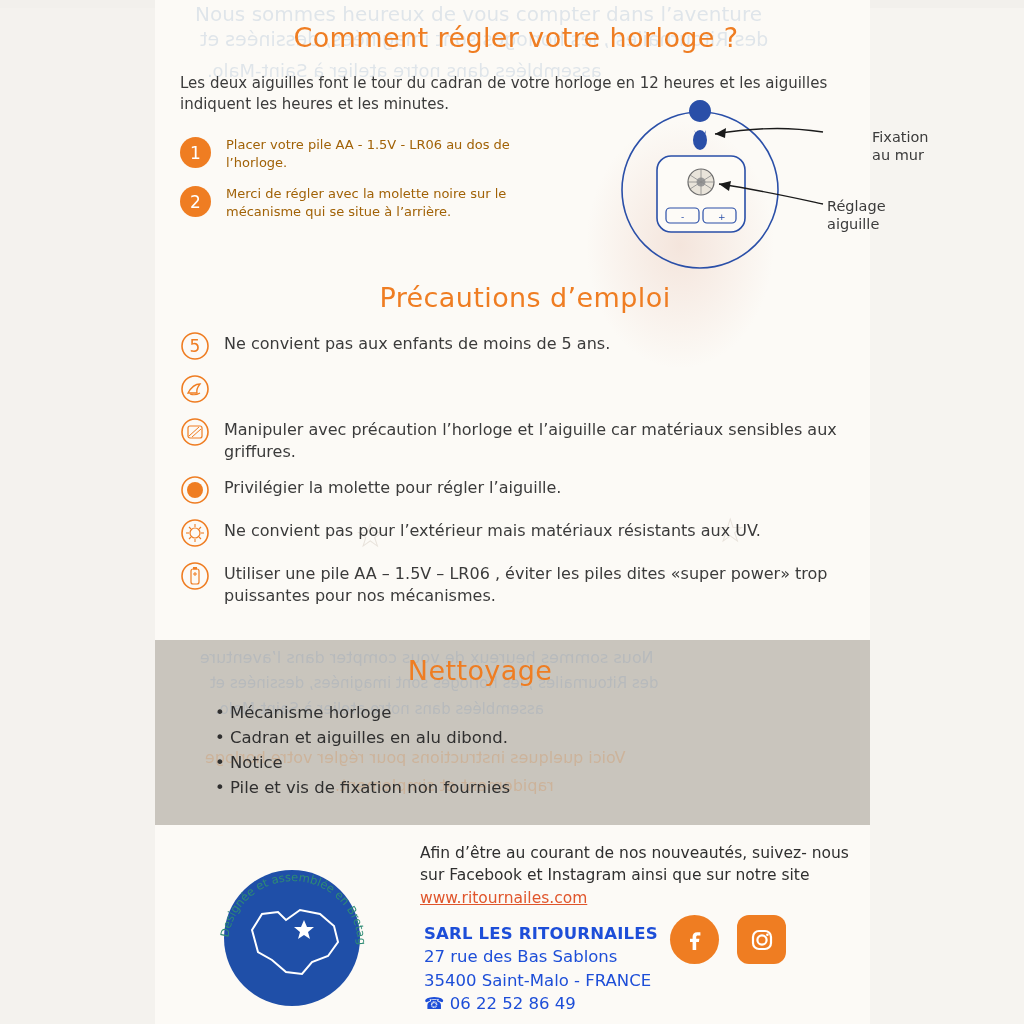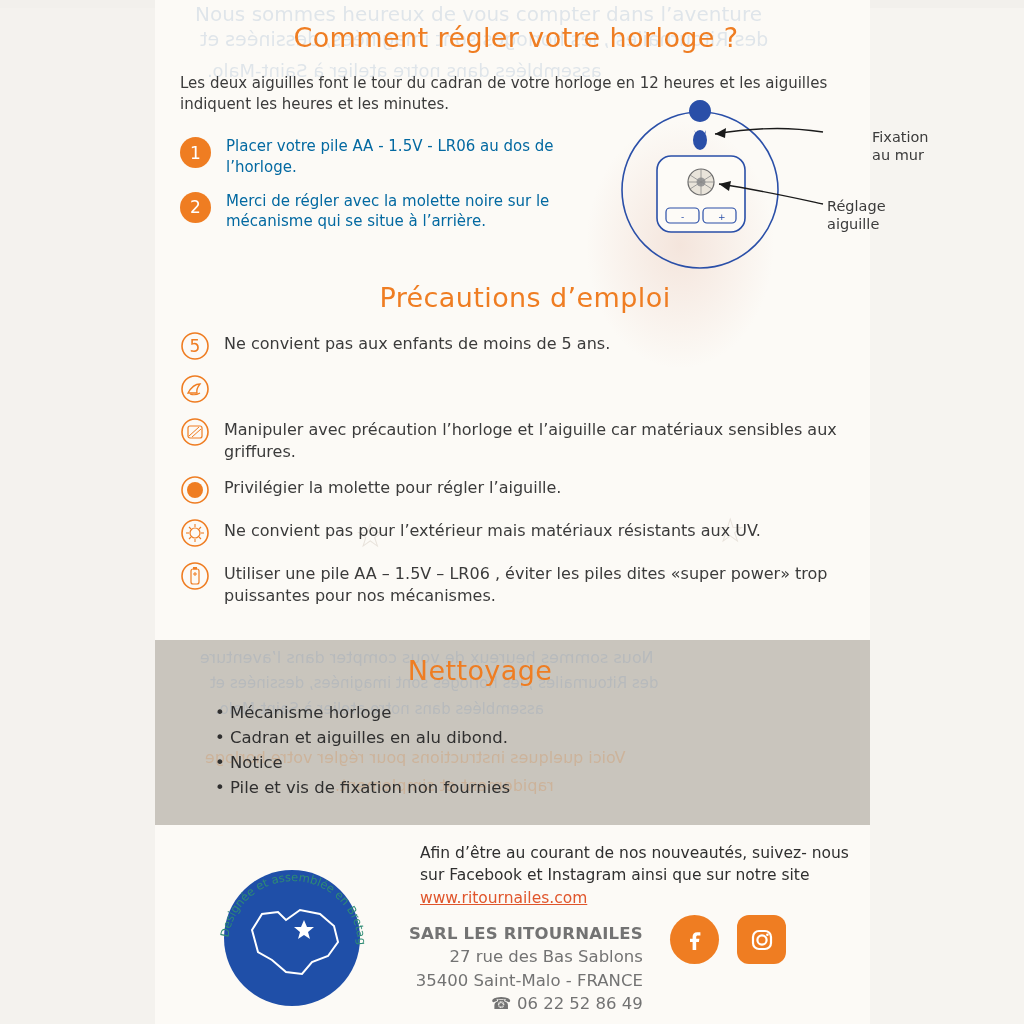--- a/index.html
+++ b/index.html
@@ -105,21 +105,21 @@
     background: #ef7d22;
     color: #ffffff;
     font-size: 17px;
     display: flex;
     align-items: center;
     justify-content: center;
     flex: 0 0 auto;
     margin-right: 15px;
     margin-top: 1px;
   }
-  .step-text { width: 330px; color: #0369a1; font-size: 15px; line-height: 1.35; }
+  .step-text { width: 330px; color: #a16207; font-size: 13px; line-height: 1.35; }
 
   
   #diagram { position: absolute; left: 440px; top: 100px; width: 400px; height: 190px; }
   .diag-label {
     position: absolute;
     color: #3b3b3b;
     font-size: 14.5px;
     line-height: 1.25;
   }
 
@@ -167,26 +167,25 @@
     color: #2f2f2f;
     font-size: 15.5px;
     line-height: 1.45;
   }
   .website {
     color: #e0552b;
     text-decoration: underline;
   }
   .addr {
     position: absolute;
-    left: 229px;
+    left: 244px;
     top: 92px;
-    color: #737373;
+    color: #1d4ed8;
     font-size: 16.5px;
     line-height: 1.42;
-    text-align: right;
   }
   .addr .co { font-weight: bold; letter-spacing: .2px; }
   .social {
     position: absolute;
     left: 490px;
     top: 85px;
     display: flex;
     gap: 18px;
   }
   .social-badge {

